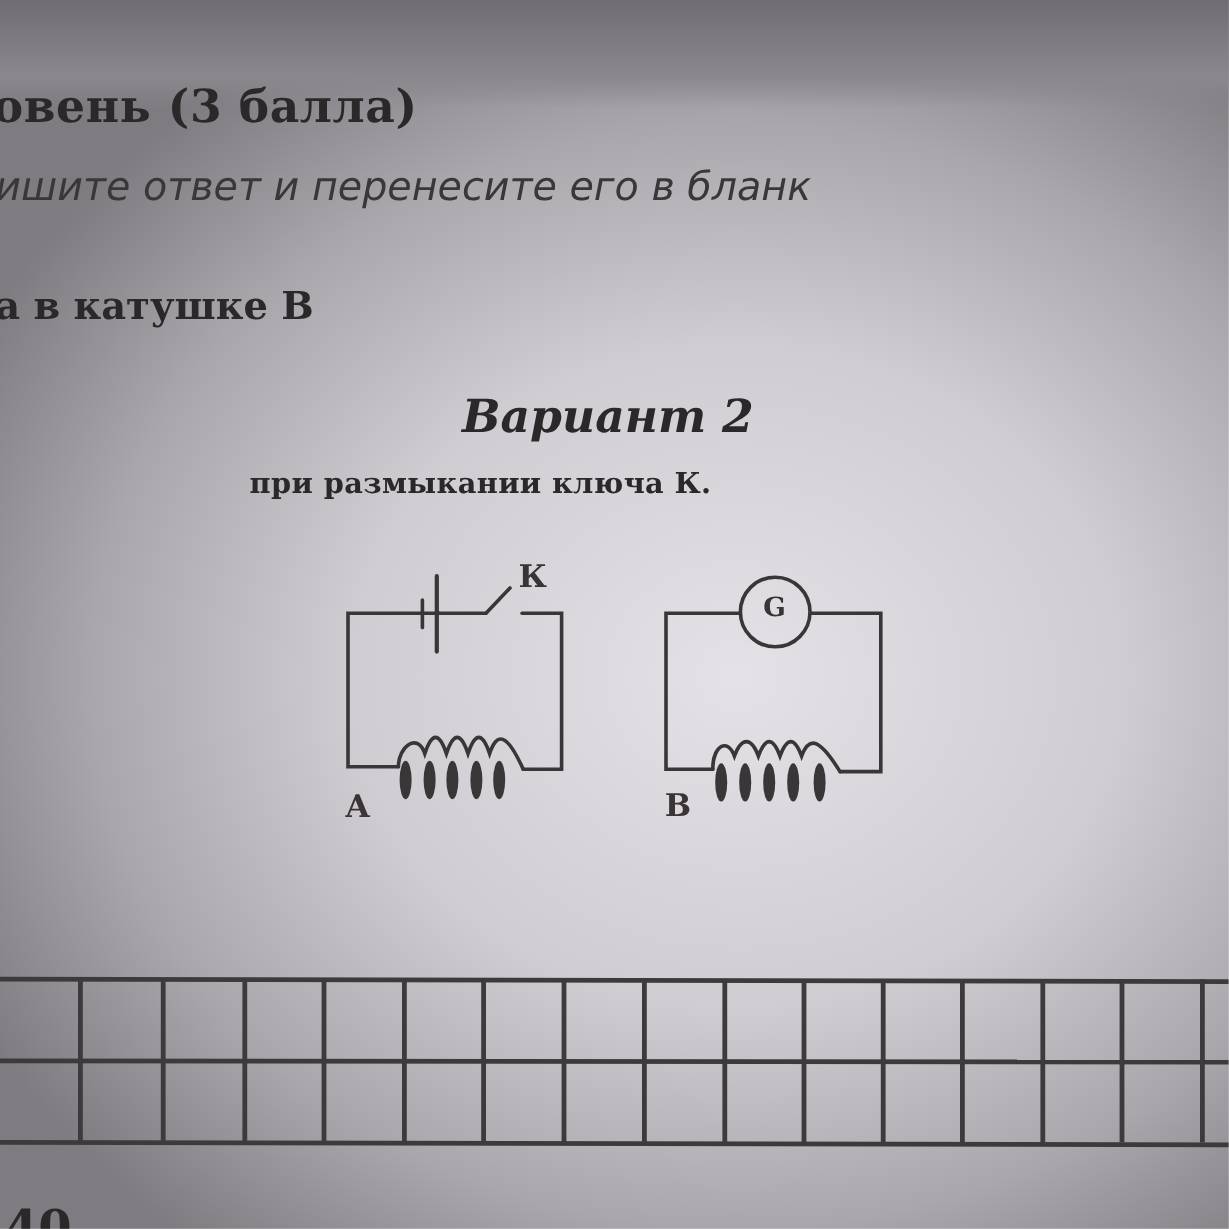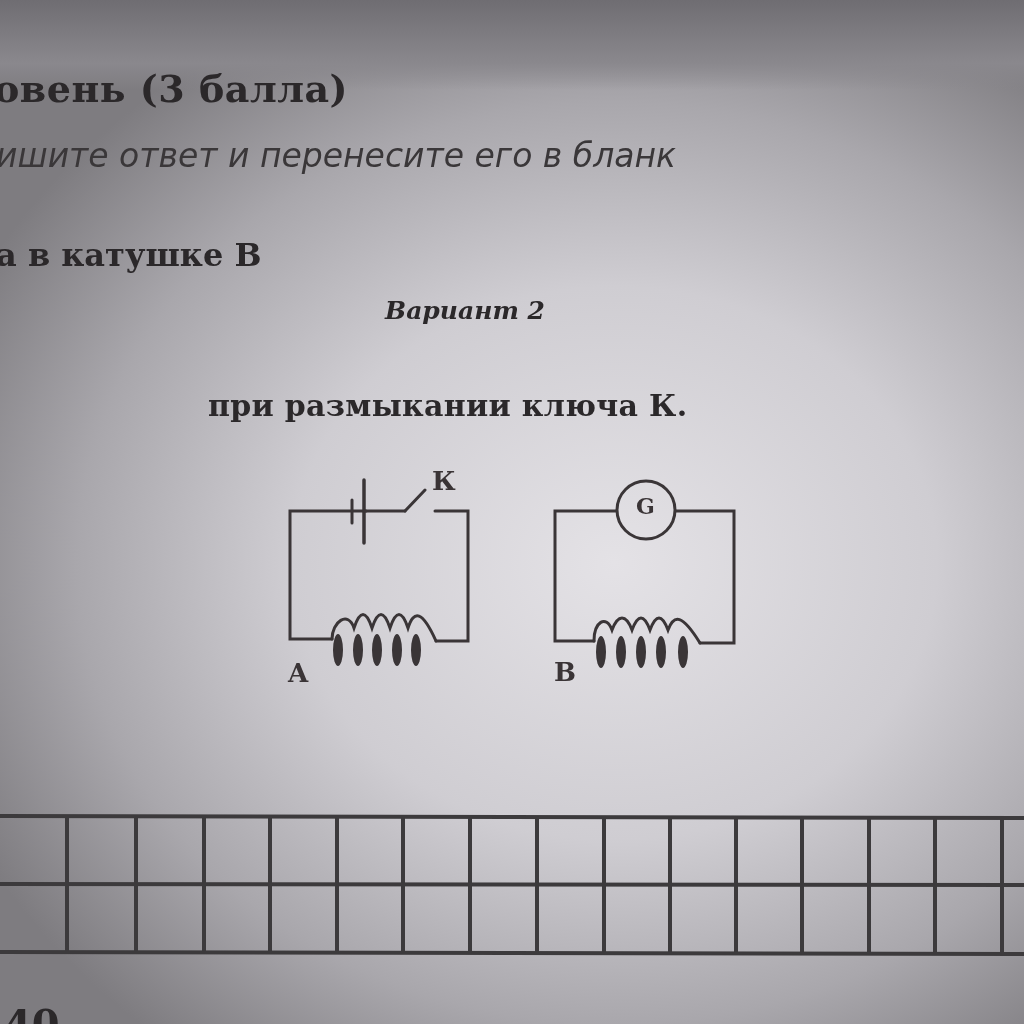--- a/index.html
+++ b/index.html
@@ -38,28 +38,28 @@
       font-style: italic;
       font-size: 33px;
       color: #3a3739;
     }
     .coil-ref {
       left: -4px; top: 236px;
       font-size: 32px;
       font-weight: bold;
     }
     .variant-title {
-      left: 385px; top: 296px;
-      font-size: 25px;
+      left: 385px; top: 324px;
+      font-size: 38px;
       font-weight: bold;
       font-style: italic;
     }
     .question-line {
       left: 208px; top: 388px;
-      font-size: 30px;
+      font-size: 24px;
       font-weight: bold;
       letter-spacing: 0.3px;
     }
     .circuit {
       position: absolute;
     }
     .circuit-a { left: 270px; top: 460px; width: 220px; height: 240px; }
     .circuit-b { left: 540px; top: 470px; width: 220px; height: 230px; }
     .circuit-label {
       position: absolute;

